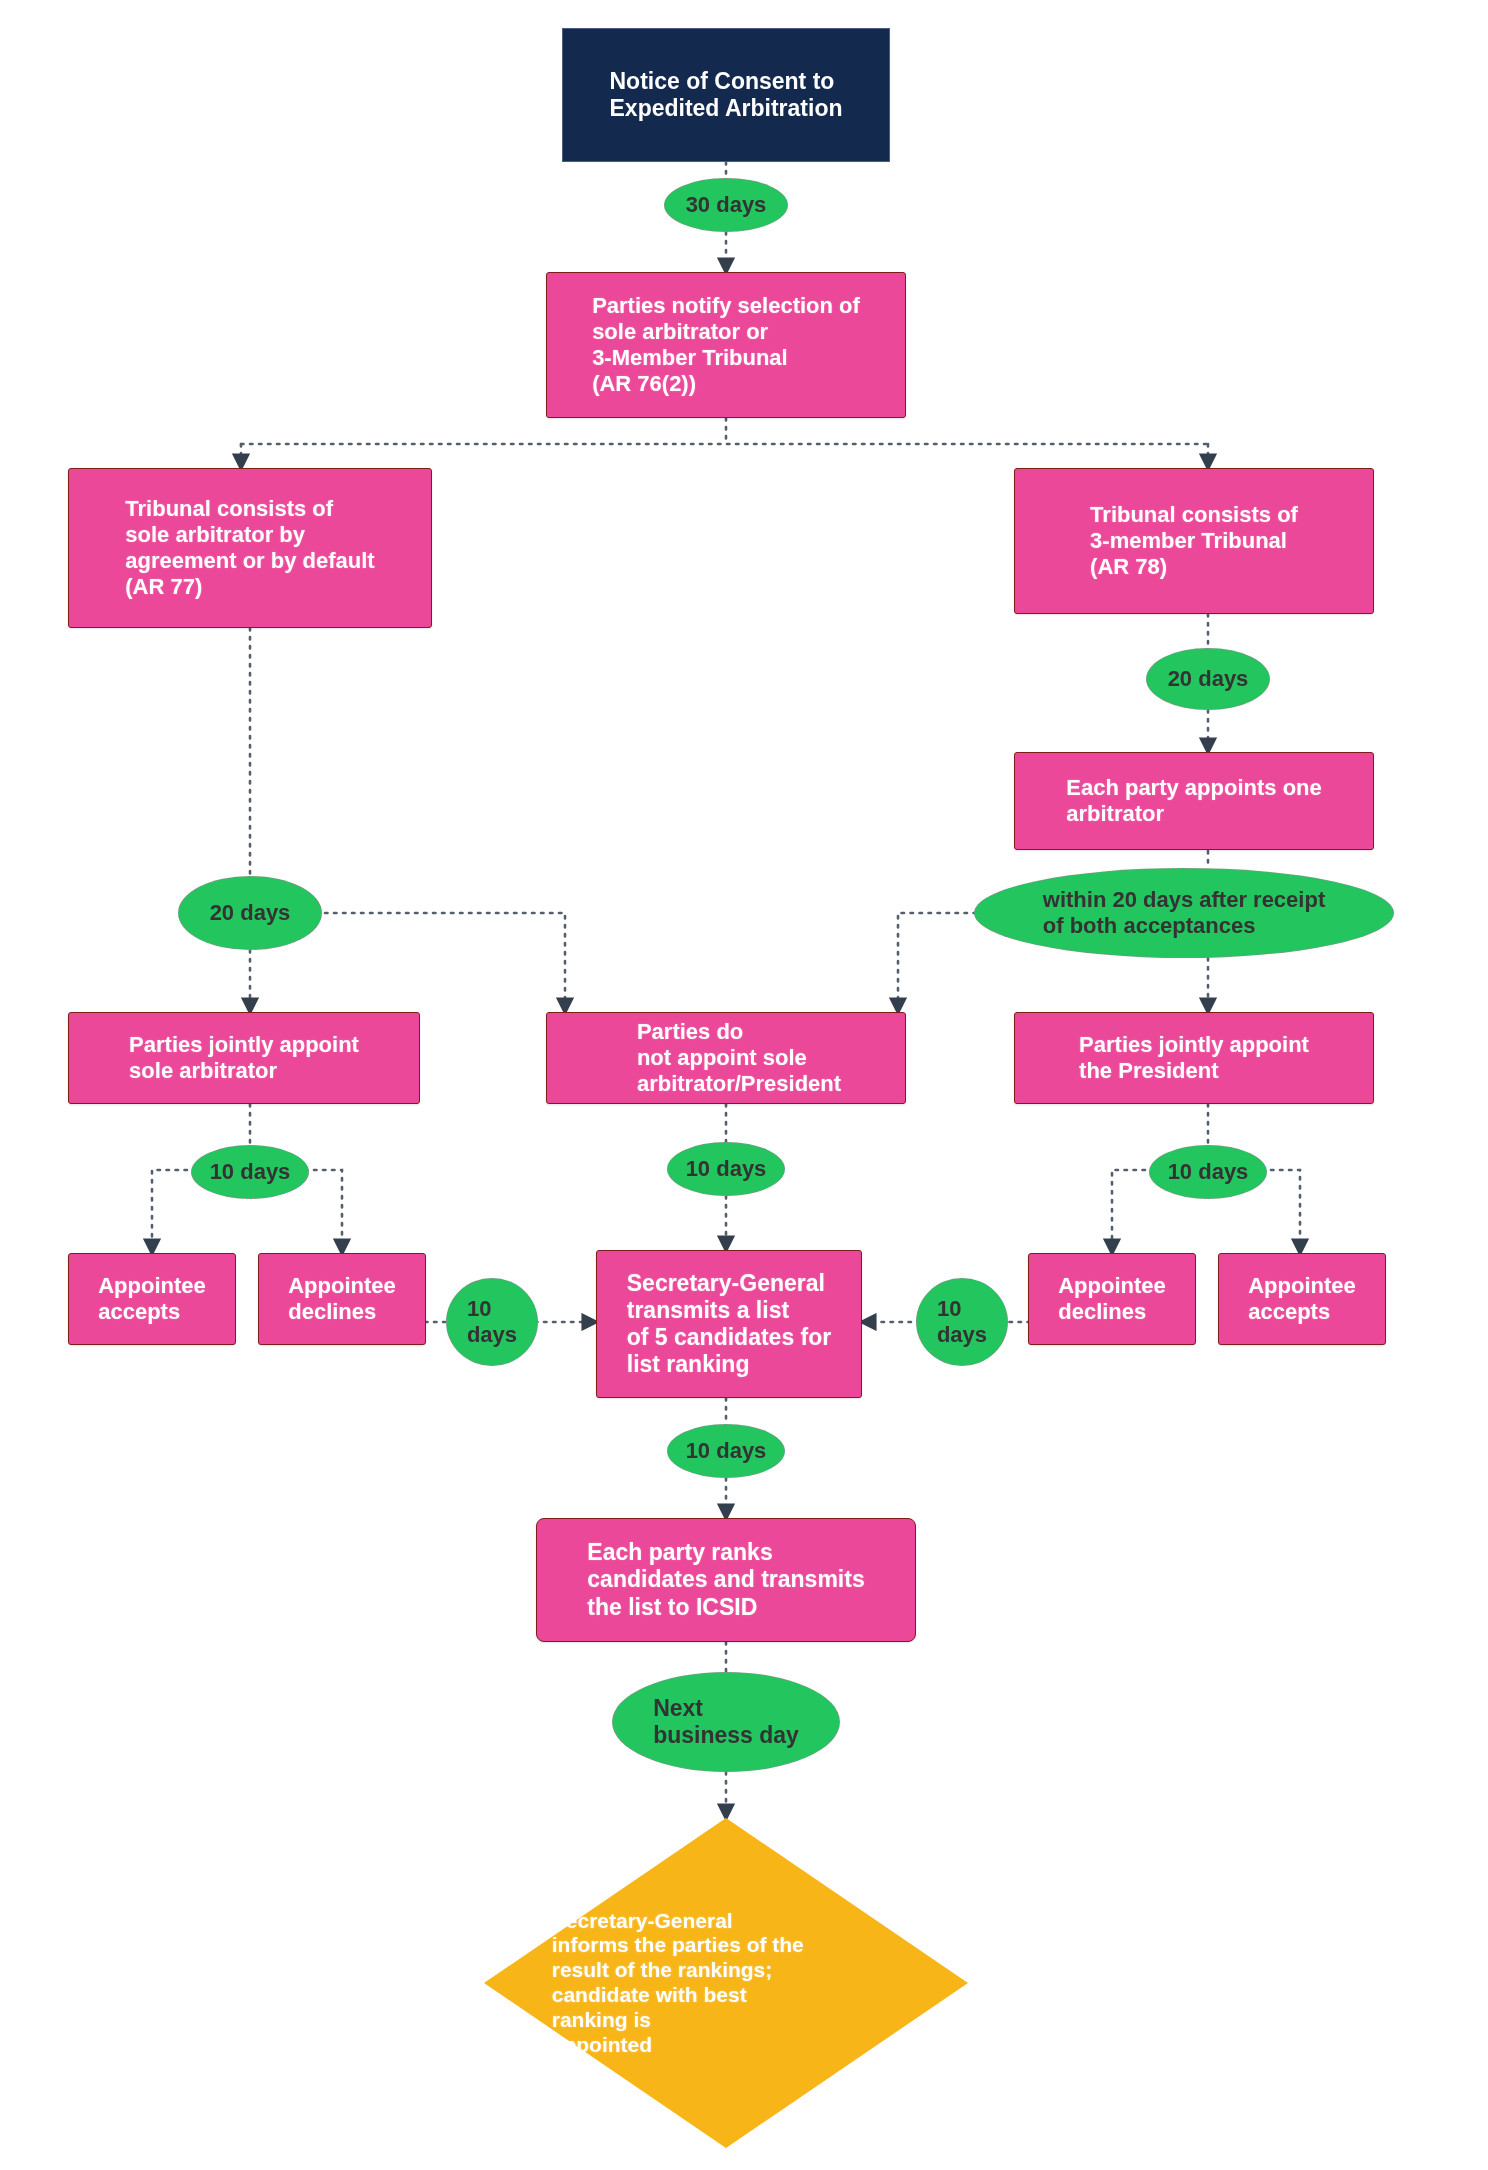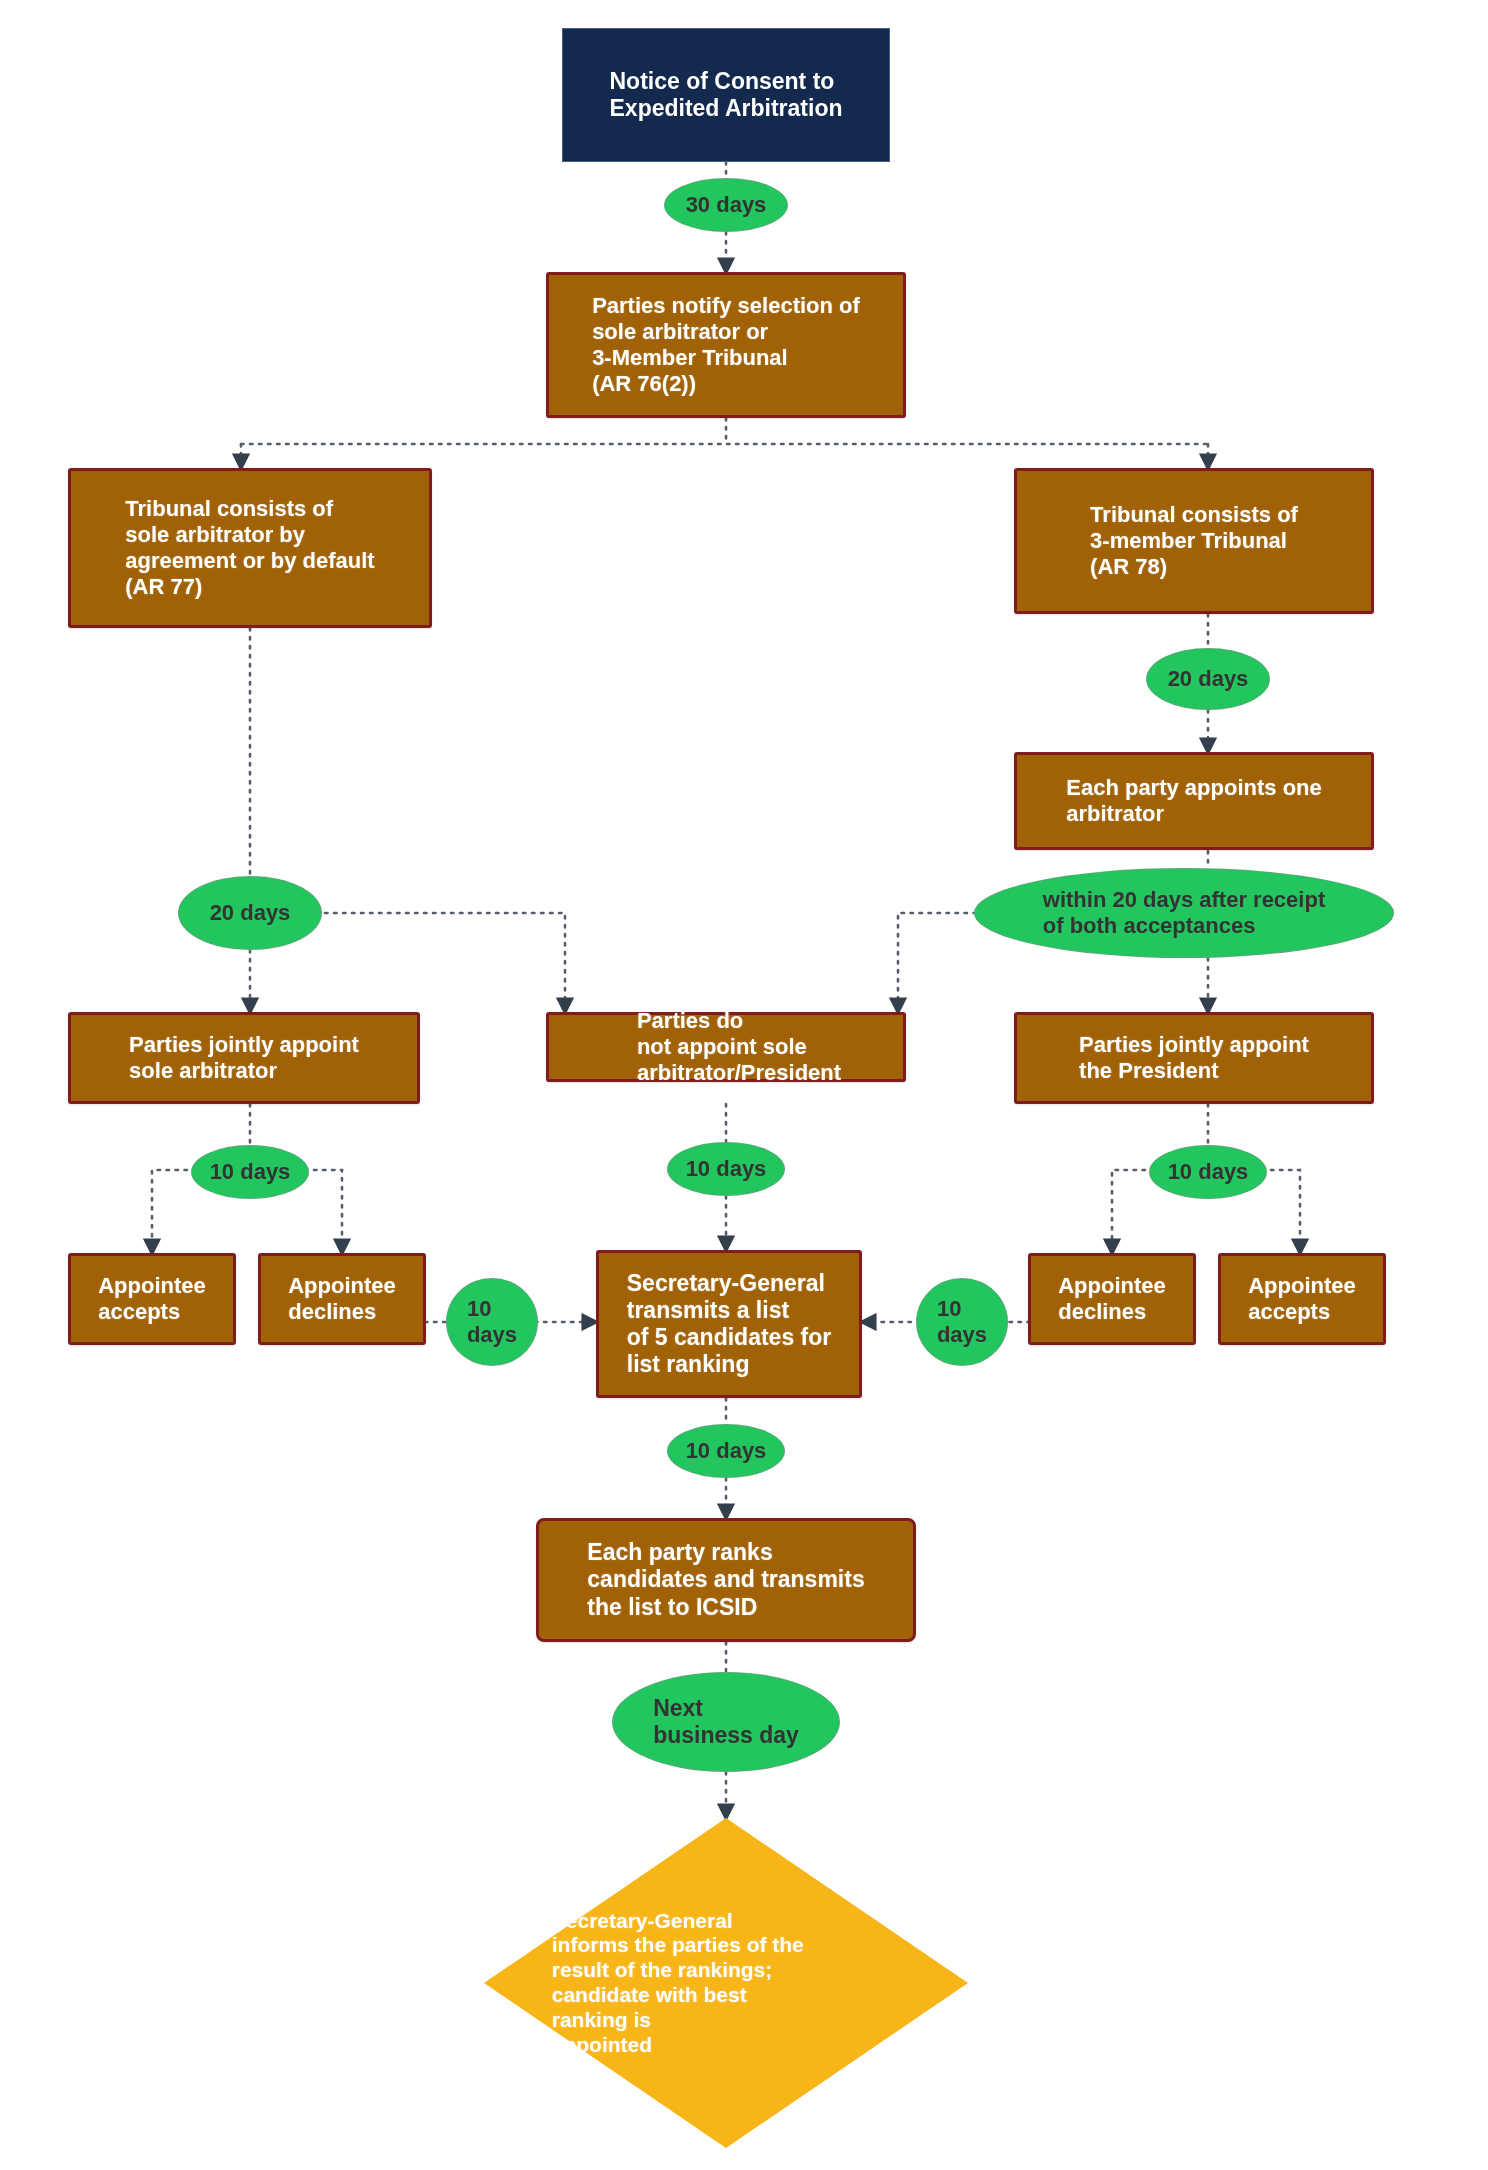--- a/index.html
+++ b/index.html
@@ -29,22 +29,22 @@
     justify-content:center;
     text-align:left;
     font-weight:bold;
     line-height:1.18;
     white-space:pre-line;
     z-index:3;
   }
   .node.box{
     border-radius:3px;
     color:#ffffff;
-    background:#a16207;
-    border:3px solid #7f1d1d;
+    background:#ec4899;
+    border:1px solid #7f1d1d;
     box-shadow:0 1px 2px rgba(0,0,0,0.12);
     text-shadow:0 0 2px rgba(255,255,255,0.25);
   }
   .node.start{
     background:#14294e;
     border:1px solid #4a5e80;
     color:#ffffff;
   }
   .node.ellipse{
     background:#22c55e;
@@ -172,21 +172,21 @@
 arbitrator</div>
 
   <div class="node ellipse f22" style="left:178px;top:876px;width:144px;height:74px;">20 days</div>
 
   <div class="node ellipse f22" style="left:974px;top:868px;width:420px;height:90px;">within 20 days after receipt
 of both acceptances</div>
 
   <div class="node box f22" style="left:68px;top:1012px;width:352px;height:92px;">Parties jointly appoint
 sole arbitrator</div>
 
-  <div class="node box f22" style="left:546px;top:1012px;width:360px;height:70px;padding-left:26px;">Parties do
+  <div class="node box f22" style="left:546px;top:1012px;width:360px;height:92px;padding-left:26px;">Parties do
 not appoint sole
 arbitrator/President</div>
 
   <div class="node box f22" style="left:1014px;top:1012px;width:360px;height:92px;">Parties jointly appoint
 the President</div>
 
   <div class="node ellipse f22" style="left:191px;top:1145px;width:118px;height:54px;">10 days</div>
 
   <div class="node ellipse f22" style="left:667px;top:1142px;width:118px;height:54px;">10 days</div>
 

